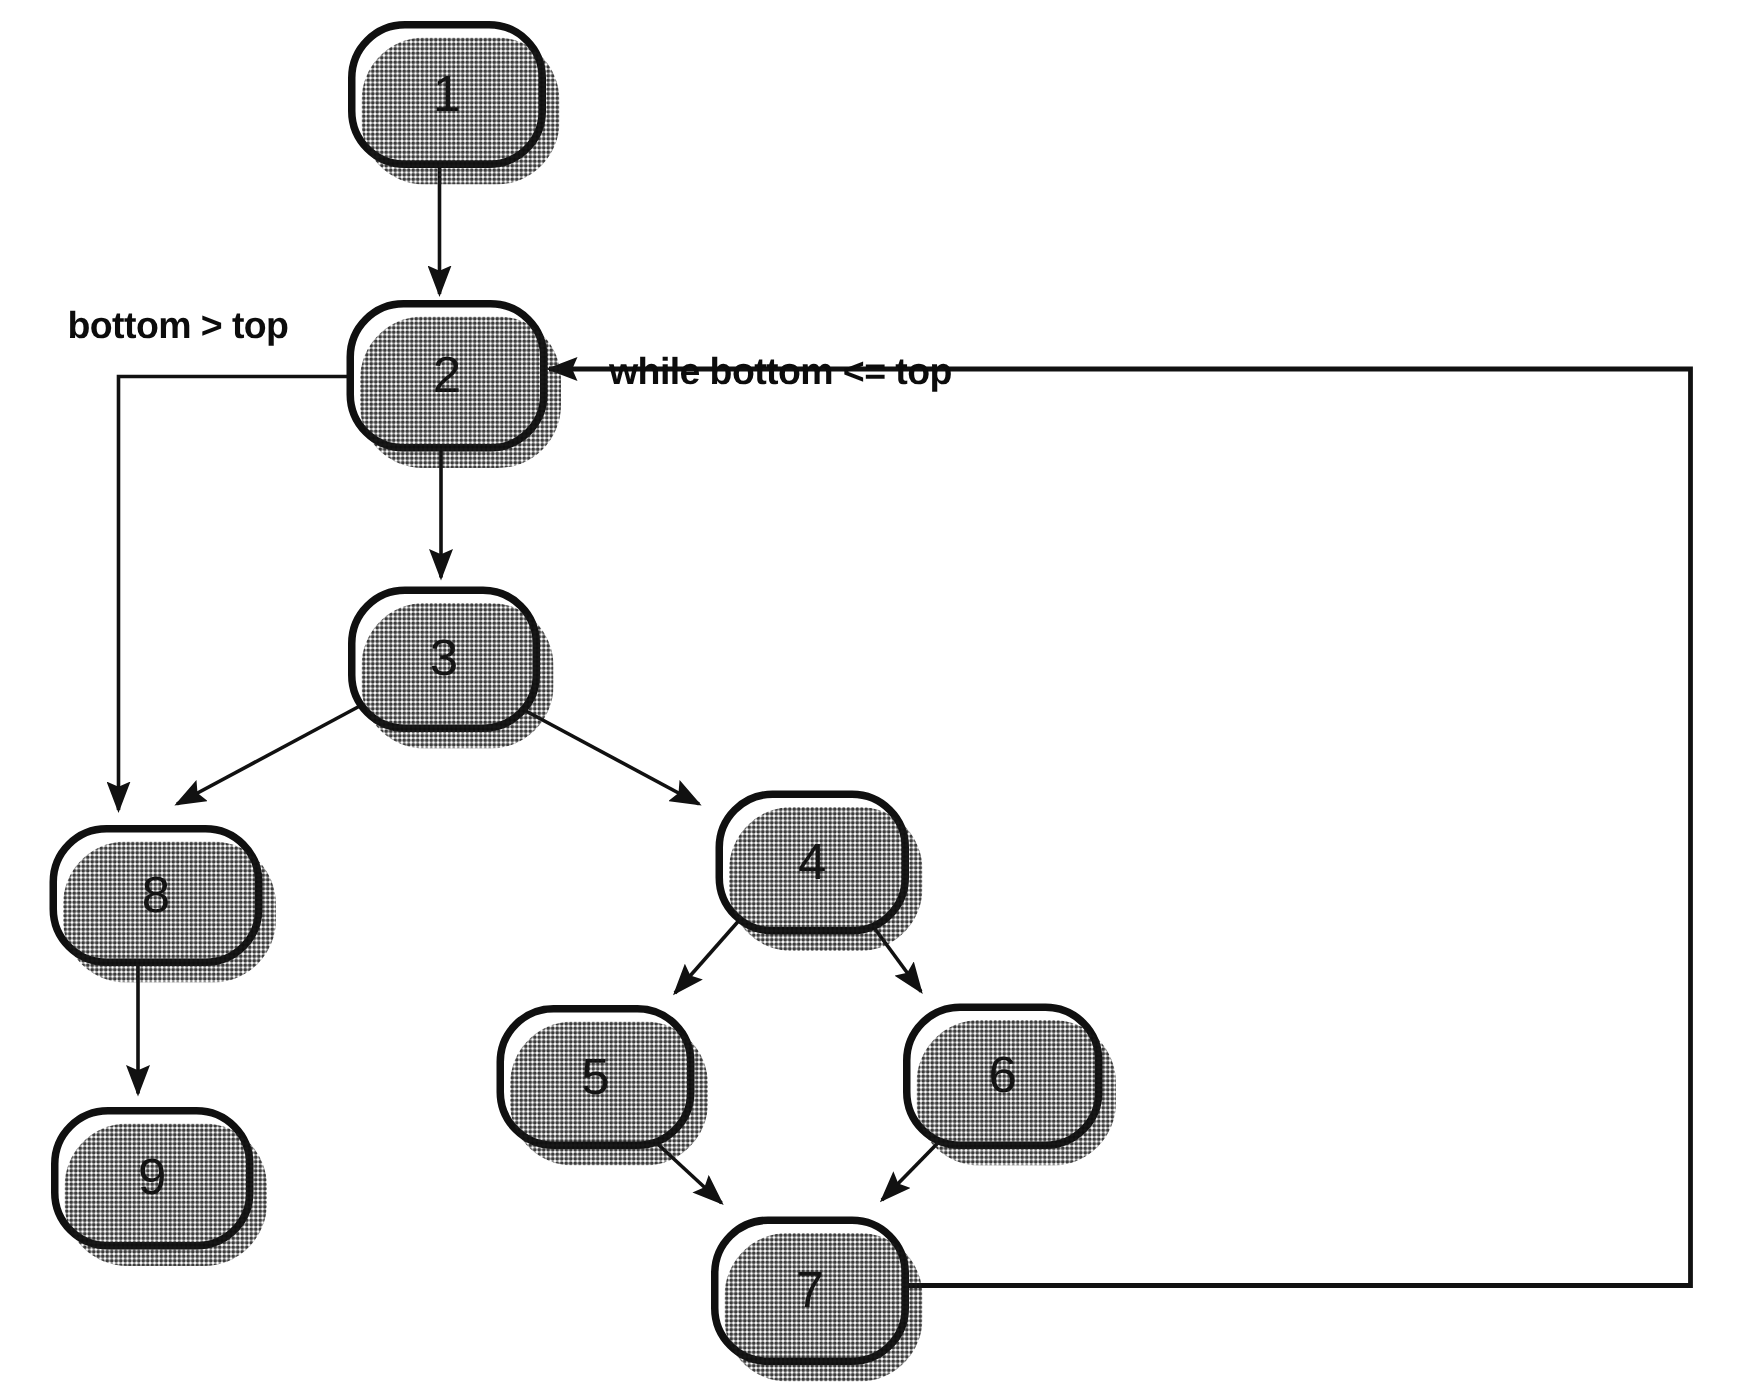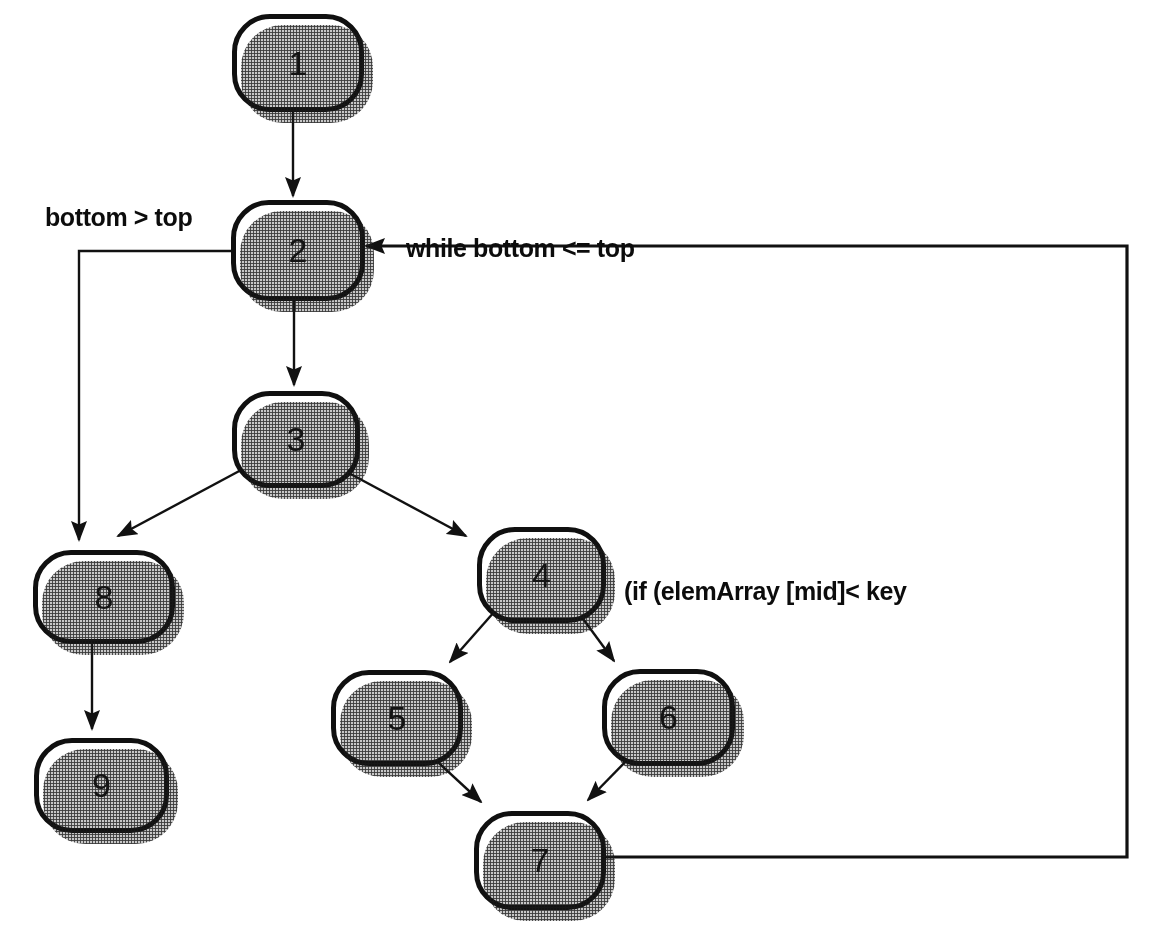--- a/index.html
+++ b/index.html
@@ -109,15 +109,14 @@
 
   <div class="node" style="left:34px;top:738px;width:125px;height:85px;">
     <span>9</span>
   </div>
 
   <div class="cond" style="left:45px;top:203px;">bottom &gt; top</div>
 
   <div class="cond" style="left:406px;top:191px;margin-top:43px;">while bottom &lt;= top</div>
 
 
-  <div class="cond" style="left:624px;top:577px;">(if (elemArray [mid]&lt; key</div>
 
 </div>
 
 </body></html>

